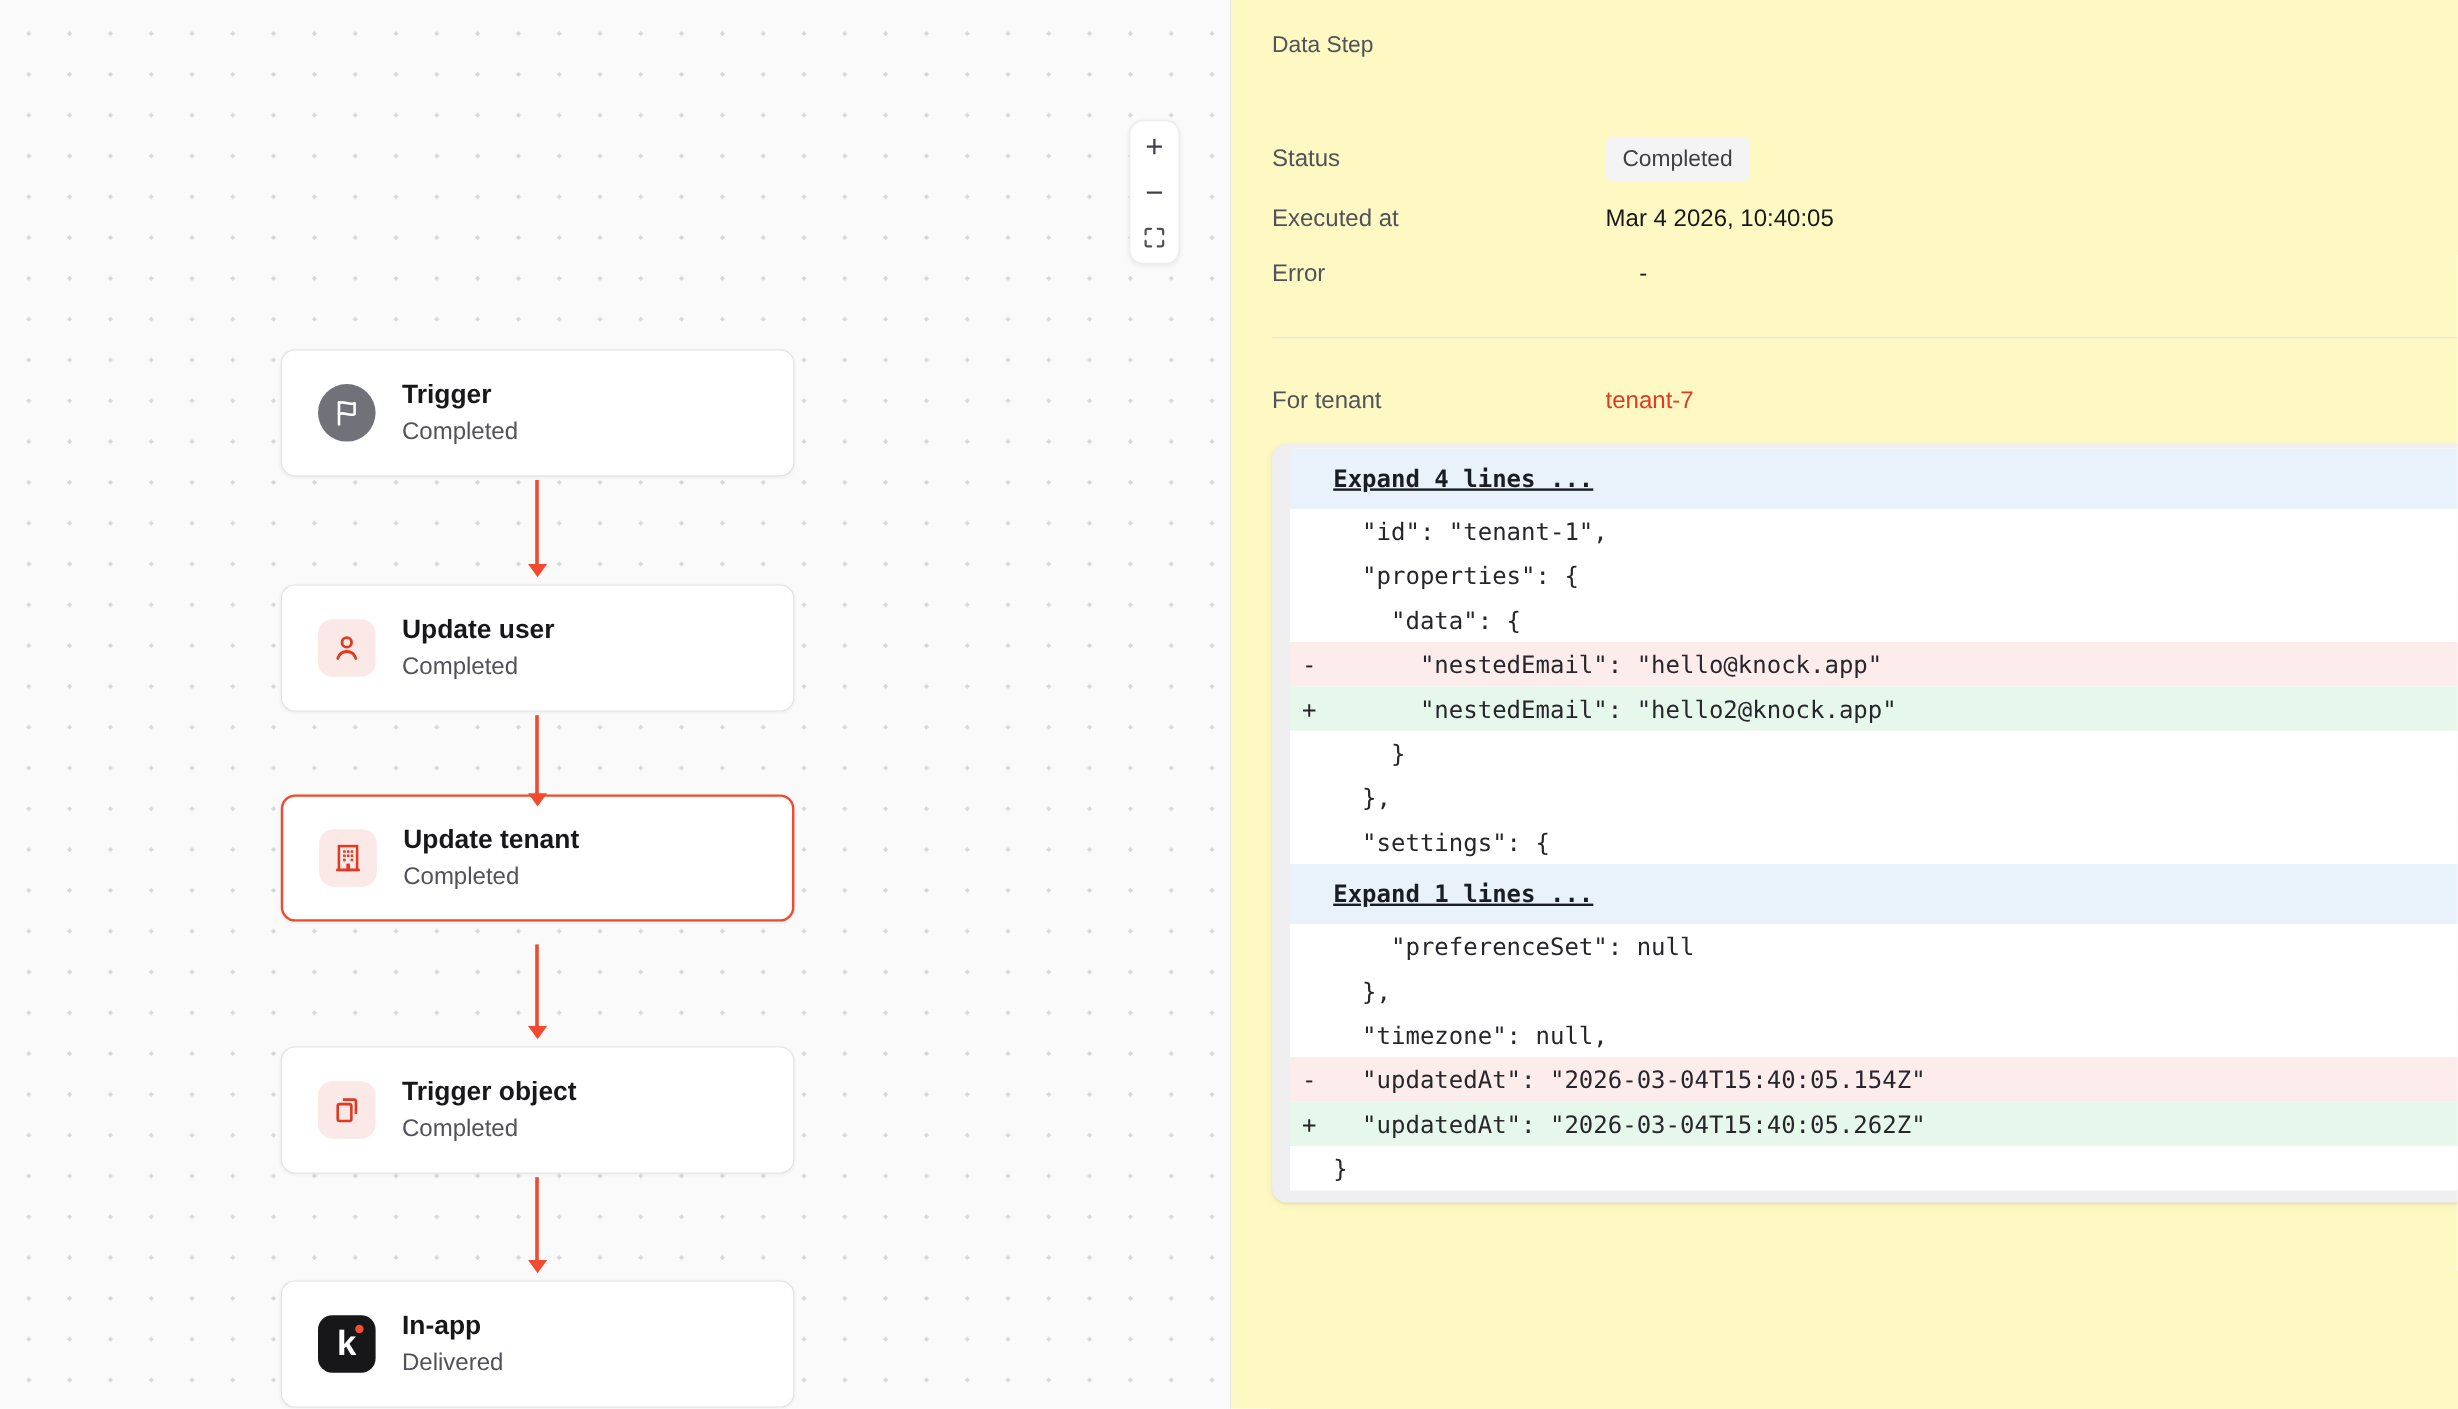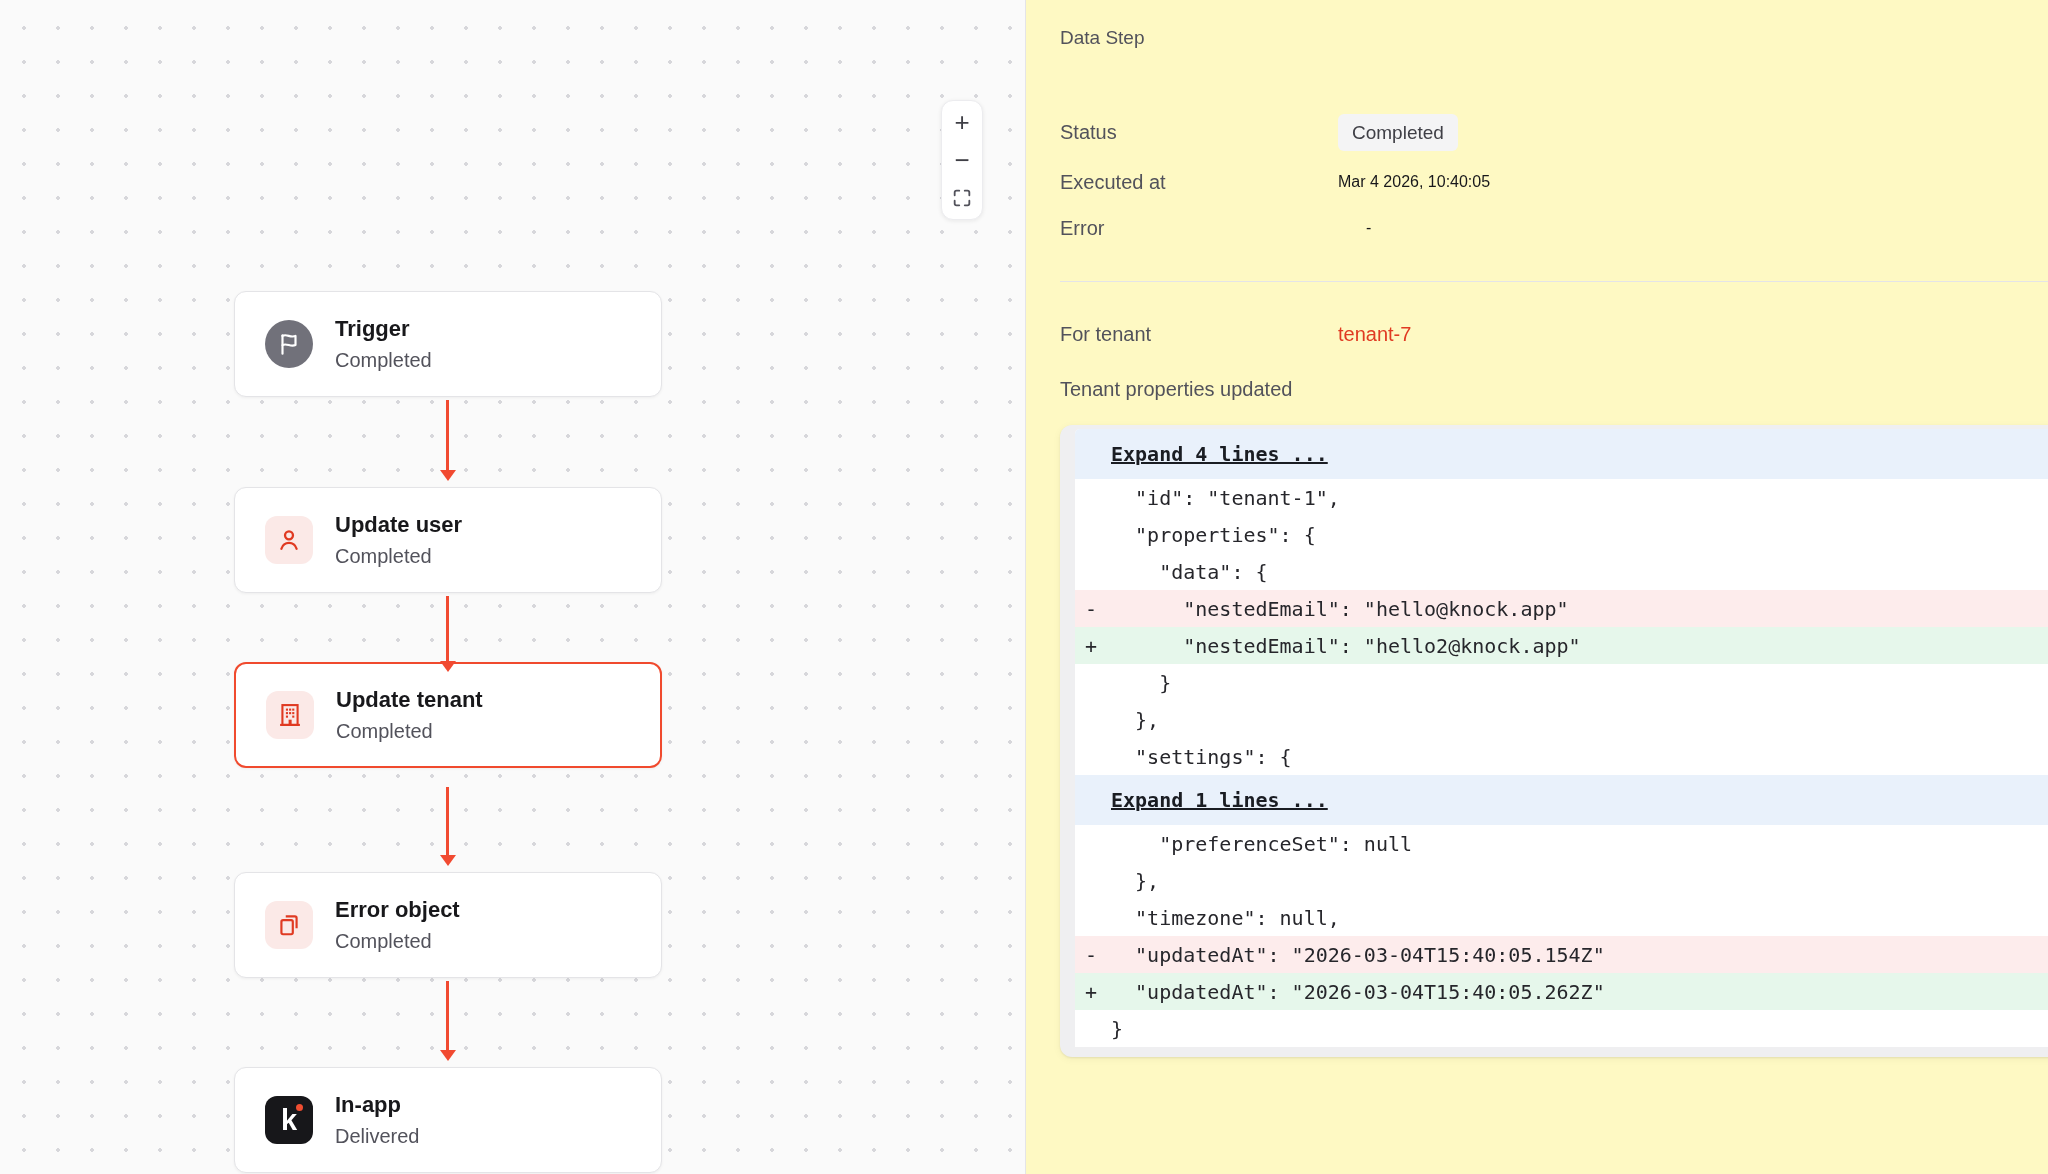--- a/index.html
+++ b/index.html
@@ -65,21 +65,21 @@
   }
   .eyebrow{font-size:19px;color:#52525b;line-height:24px;}
   .panel-title{font-size:24px;font-weight:700;color:#18181b;line-height:30px;margin-top:22px;}
 
   .fields{margin-top:63px;}
   .field-row{display:flex;align-items:center;}
   .field-row.r0{height:38px;margin-bottom:17px;}
   .field-row.r1{height:28px;margin-bottom:18px;}
   .field-row.r2{height:28px;gap:28px;}
   .field-label{width:278px;flex:none;font-size:20px;color:#52525b;}
-  .field-value{font-size:16px;color:#18181b;}
+  .field-value{font-size:20px;color:#18181b;}
   .badge{
     display:inline-block;background:#f4f4f5;color:#3f3f46;
     font-size:19px;line-height:1;padding:9px 14px;border-radius:6px;
   }
 
   .divider{margin-top:39px;border-top:1px solid #e4e4e7;width:100%;}
 
   .tenant-row{display:flex;align-items:center;margin-top:38px;height:28px;}
   .tenant-link{font-size:20px;color:#e03a22;cursor:pointer;}
   .section-title{margin-top:27px;font-size:20px;line-height:28px;color:#52525b;}
@@ -153,21 +153,21 @@
     </span>
   </div>
       <div class="node" style="top: 872px;">
     <span class="icon pink">
           <svg width="26" height="26" viewBox="0 0 24 24" fill="none" stroke="#e03a22" stroke-width="2" stroke-linejoin="round">
             <path d="M9 4h8.5a1.5 1.5 0 0 1 1.5 1.5V15"></path>
             <rect x="5" y="7.5" width="10.5" height="13" rx="1.5" fill="#fbe9e7"></rect>
           </svg>
         </span>
     <span class="node-texts">
-      <span class="node-title">Error object</span>
+      <span class="node-title">Trigger object</span>
       <span class="node-status">Completed</span>
     </span>
   </div>
       <div class="node" style="top: 1067px;">
     <span class="icon dark">
           <span class="k">k</span>
           <span class="kdot"></span>
         </span>
     <span class="node-texts">
       <span class="node-title">In-app</span>
@@ -216,21 +216,20 @@
   </div>
     </div>
 
   <div class="divider"></div>
 
   <div class="tenant-row">
     <div class="field-label">For tenant</div>
     <a class="tenant-link">tenant-7</a>
   </div>
 
-  <div class="section-title">Tenant properties updated</div>
 
   <div class="diff">
     <div class="diff-body" id="diff-body">
         <div class="dline expand">
     <span class="expand-link">Expand 4 lines ...</span>
   </div>
         <div class="dline ctx">
     <span class="dgutter"></span>
     <span class="dcode">  "id": "tenant-1",</span>
   </div>

